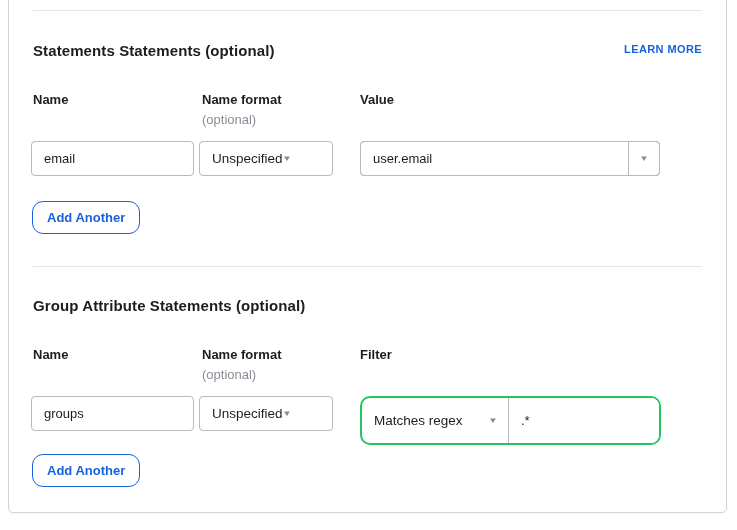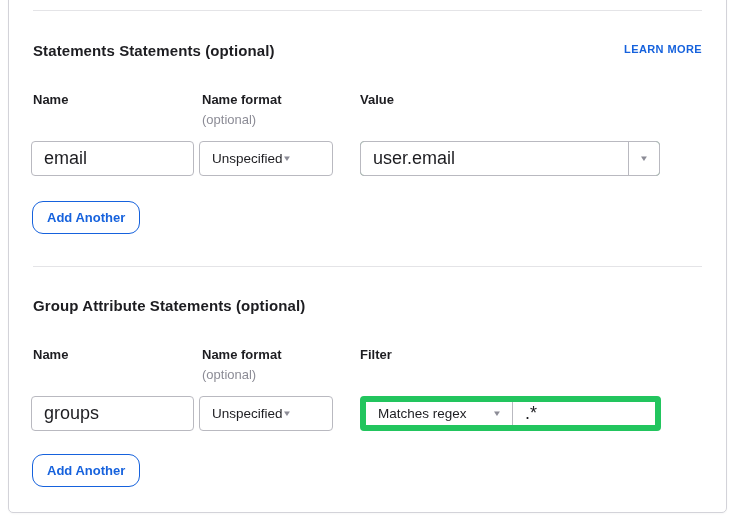--- a/index.html
+++ b/index.html
@@ -20,39 +20,39 @@
   .section-title { font-size:15px; font-weight:700; color:#1d1d21; letter-spacing:.1px; }
   .learn-more {
     font-size:11px; font-weight:700; letter-spacing:.4px;
     color:#1662dd; text-decoration:none; cursor:pointer;
   }
   .col-header { font-size:13px; font-weight:700; color:#1d1d21; }
   .col-note { font-size:13px; font-weight:400; color:#8c8c96; }
   .text-input {
     height:35px; border:1px solid #b9b9c0; border-radius:4px;
     background:#fff; font-family:"Liberation Sans", sans-serif;
-    font-size:18px; color:#1d1d21; padding:0 12px; outline:none; width:100%;
+    font-size:13px; color:#1d1d21; padding:0 12px; outline:none; width:100%;
   }
   .select-box {
     height:35px; border:1px solid #b9b9c0; border-radius:4px; background:#fff;
     display:flex; align-items:center; justify-content:flex-start;
     padding:0 11px 0 12px; font-size:13.5px; color:#1d1d21; cursor:pointer;
   }
   .dd-arrow { font-size:8px; color:#8c8c96; line-height:1; transform:scaleX(1.25); }
   .combo {
     height:35px; border:1px solid #b9b9c0; border-radius:4px; background:#14532d;
     display:flex; align-items:stretch; overflow:hidden;
   }
   .combo .text-input { border:none; border-radius:0; height:100%; flex:1; }
   .combo .arrow-btn {
     width:31px; border-left:1px solid #b9b9c0; display:flex;
     align-items:center; justify-content:center; cursor:pointer; background:#fff;
   }
   .filter-group {
-    height:35px; border:6px solid #22c55e; border-radius:4px; background:#fff;
+    height:49px; border:2px solid #22c55e; border-radius:10px; background:#fff;
     display:flex; align-items:stretch; overflow:hidden;
   }
   .filter-group .select-part {
     width:147px; display:flex; align-items:center; justify-content:space-between;
     padding:0 11px 0 12px; font-size:13.5px; color:#1d1d21;
     border-right:1px solid #b9b9c0; cursor:pointer;
   }
   .filter-group .text-input { border:none; border-radius:0; height:100%; flex:1; }
   .add-btn {
     height:33px; padding:0 14px; background:#fff;

